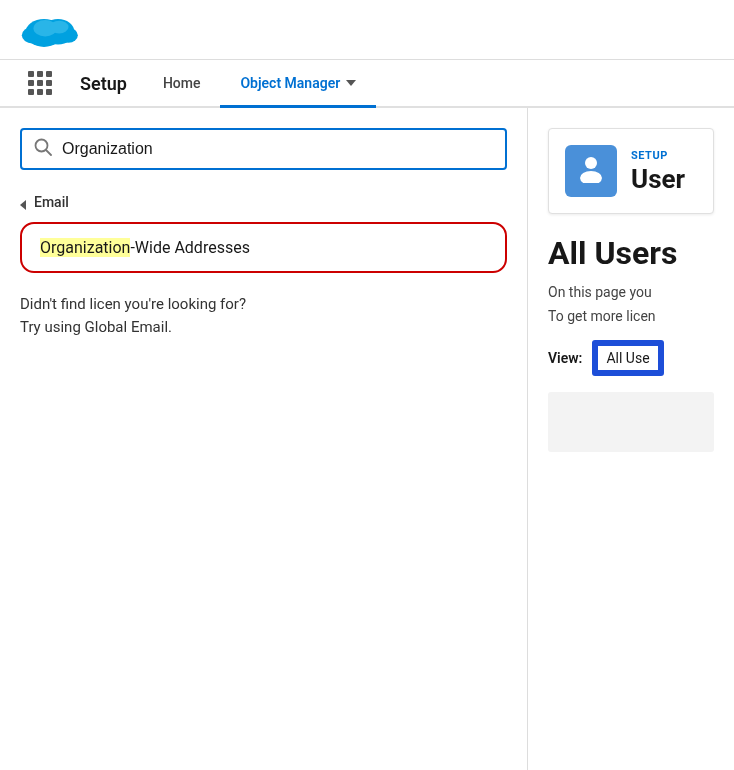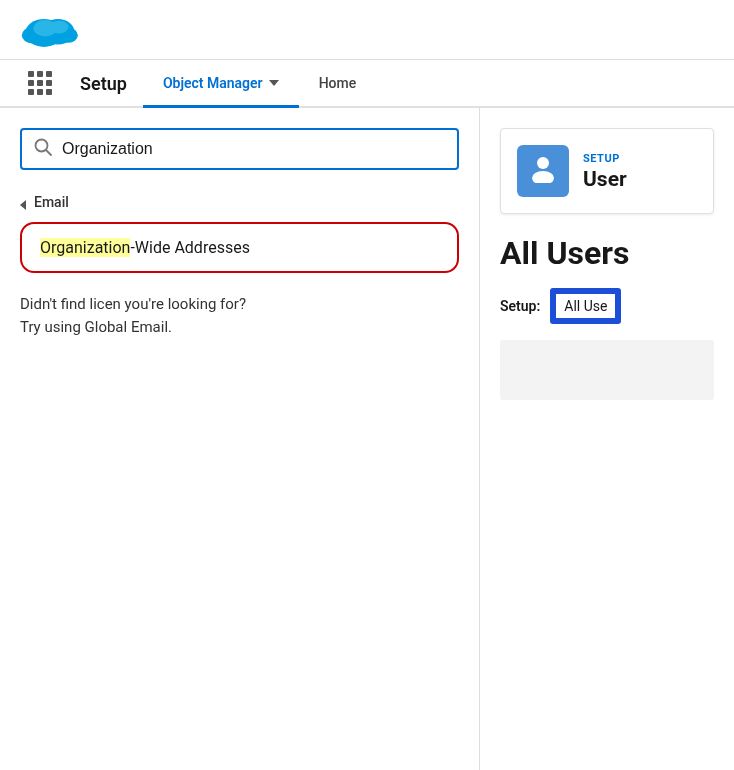--- a/index.html
+++ b/index.html
@@ -102,21 +102,21 @@
     }
 
     
     .main-content {
       display: flex;
       height: calc(770px - 60px - 48px);
     }
 
     
     .left-panel {
-      width: 480px;
+      width: 528px;
       background: #fff;
       border-right: 1px solid #ddd;
       padding: 20px;
       flex-shrink: 0;
     }
 
     .search-box {
       display: flex;
       align-items: center;
       border: 2px solid #0070d2;
@@ -236,21 +236,21 @@
     .setup-label {
       font-size: 11px;
       font-weight: 700;
       color: #0070d2;
       letter-spacing: 0.5px;
       text-transform: uppercase;
       margin-bottom: 2px;
     }
 
     .setup-title {
-      font-size: 21px;
+      font-size: 26px;
       font-weight: 700;
       color: #181818;
       white-space: nowrap;
       overflow: hidden;
       text-overflow: ellipsis;
     }
 
     
     .section-title {
       font-size: 32px;
@@ -317,28 +317,28 @@
         <div class="grid-dot"></div>
       <div class="grid-dot"></div>
         <div class="grid-dot"></div>
         <div class="grid-dot"></div>
       <div class="grid-dot"></div>
         <div class="grid-dot"></div>
         <div class="grid-dot"></div>
     </div>
   </div>
   <div class="nav-setup-label">Setup</div>
+  <div class="nav-tab">
+    <span>Home</span>
+  </div>
   <div class="nav-tab active">
     <div class="nav-tab-object-manager">
       <span>Object Manager</span>
       <span class="chevron-down"></span>
     </div>
-  </div>
-  <div class="nav-tab">
-    <span>Home</span>
   </div>
 </div>
 
 <div class="main-content">
 
   <div class="left-panel">
 
     <div class="search-box">
       <div class="search-icon-wrap">
         <svg width="18" height="18" viewBox="0 0 18 18" fill="none">
@@ -377,23 +377,25 @@
             </svg>
           </span>
         </div>
         <div class="setup-card-text">
           <div class="setup-label">SETUP</div>
           <div class="setup-title">User</div>
         </div>
       </div>
 
       <div class="section-title">All Users</div>
+      <div class="section-desc">On this page you</div>
+      <div class="section-desc">To get more licen</div>
 
       <div class="view-row">
-        <span class="view-label">Setup:</span>
+        <span class="view-label">View:</span>
         <div class="view-select">All Use</div>
       </div>
 
       <div class="table-placeholder"></div>
 
     </div>
   </div>
 
 </div>
 

